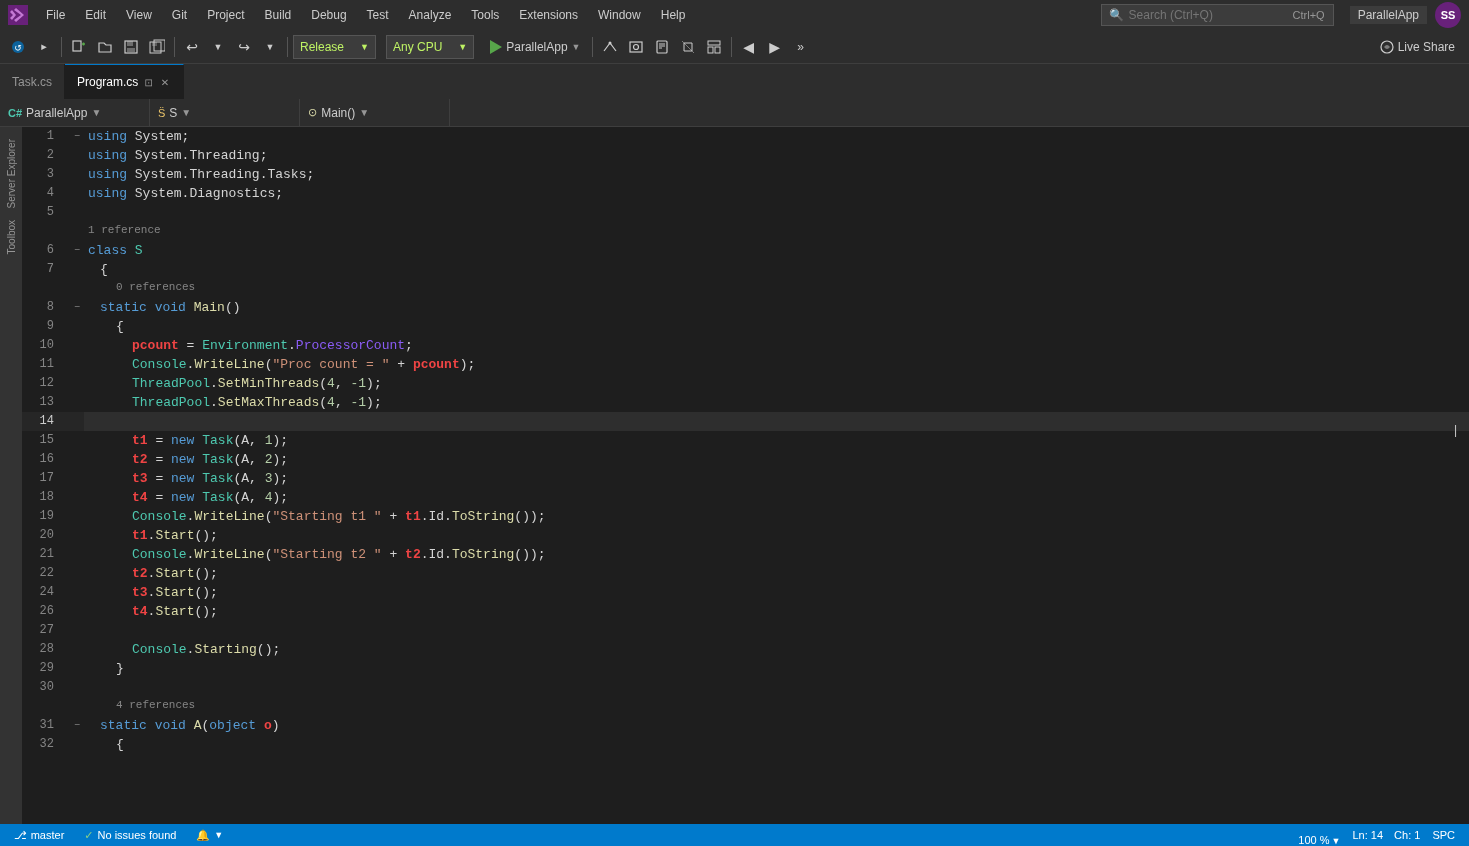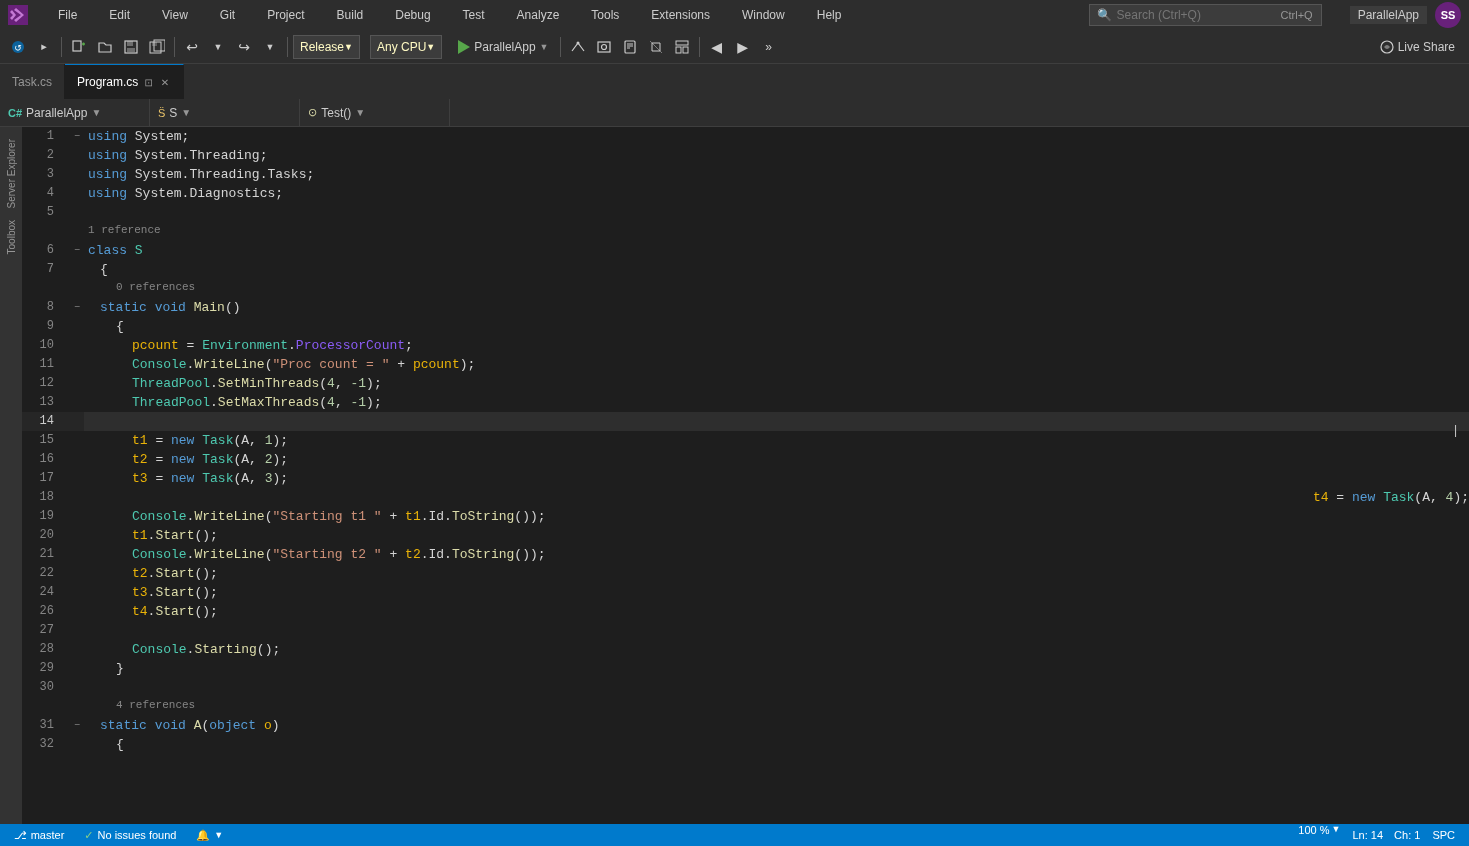--- a/index.html
+++ b/index.html
@@ -5,21 +5,21 @@
     * { margin: 0; padding: 0; box-sizing: border-box; }
     body { font-family: 'Segoe UI', sans-serif; background: #1e1e1e; color: #d4d4d4; height: 846px; overflow: hidden; display: flex; flex-direction: column; }
 
     
     .menu-bar {
       background: #2d2d2d;
       height: 30px;
       display: flex;
       align-items: center;
       padding: 0 8px;
-      gap: 16px;
+      gap: 4px;
       flex-shrink: 0;
     }
     .menu-logo {
       width: 20px; height: 20px; margin-right: 6px;
       background: #68217a;
       display: flex; align-items: center; justify-content: center;
       font-size: 11px; color: white; font-weight: bold;
       flex-shrink: 0;
     }
     .menu-item {
@@ -83,24 +83,24 @@
       font-size: 14px;
       min-width: 24px;
     }
     .toolbar-separator {
       width: 1px; height: 20px; background: #555; margin: 0 3px;
     }
     .toolbar-dropdown {
       height: 24px;
       background: #3c3c3c;
       border: 1px solid #555;
-      color: #fef9c3;
+      color: #bef264;
       font-size: 12px;
       padding: 0 6px;
-      display: flex; align-items: center; gap: 0;
+      display: flex; align-items: center; gap: 16px;
       cursor: pointer;
     }
     .toolbar-play {
       display: flex; align-items: center; gap: 4px;
       background: transparent;
       color: #4ec9b0;
       font-size: 12px;
       cursor: pointer;
       padding: 2px 6px;
     }
@@ -245,42 +245,42 @@
     }
 
     
     .kw { color: #569cd6; }
     .str { color: #ce9178; }
     .num { color: #b5cea8; }
     .class-name { color: #4ec9b0; }
     .method { color: #dcdcaa; }
     .prop { color: #8b5cf6; }
     .ref-note { color: #858585; font-size: 11px; }
-    .var { color: #eab308; }
+    .var { color: #ef4444; font-weight: bold; }
 
     
     .status-bar {
       background: #007acc;
       height: 22px;
       display: flex;
       align-items: center;
       padding: 0 8px;
       gap: 8px;
       flex-shrink: 0;
     }
     .status-item {
       font-size: 11px;
       color: #ffffff;
       display: flex; align-items: center; gap: 4px;
       padding: 0 6px;
       cursor: pointer;
       height: 22px;
     }
     .status-zoom {
-      display: flex; align-items: flex-start; gap: 2px;
+      display: flex; align-items: flex-end; gap: 2px;
     }
     .status-right {
       margin-left: auto;
       display: flex; align-items: center;
     }
     .check-icon { color: #89d185; }
 
     
     .line-14 .line-content { background: rgba(255,255,255,0.04); }
   </style>
@@ -445,21 +445,21 @@
     <span>ParallelApp</span>
     <span class="path-chevron">▼</span>
   </div>
   <div class="path-segment">
     <span style="color:#e8c269;font-size:11px;">S̈</span>
     <span>S</span>
     <span class="path-chevron">▼</span>
   </div>
   <div class="path-segment">
     <span style="color:#dcdcaa;font-size:11px;">⊙</span>
-    <span>Test()</span>
+    <span>Main()</span>
     <span class="path-chevron">▼</span>
   </div>
 </div>
 
 <div class="main-area">
 
   <div class="side-panel">
     <div class="side-panel-text">Server Explorer</div>
     <div class="side-panel-text">Toolbox</div>
   </div>
@@ -577,21 +577,21 @@
 
       <div class="code-line">
         <div class="line-number">17</div>
         <div class="collapse-btn"></div>
         <div class="line-content" style="padding-left:48px;"><span class="var">t3</span> = <span class="kw">new</span> <span class="class-name">Task</span>(A, <span class="num">3</span>);</div>
       </div>
 
       <div class="code-line">
         <div class="line-number">18</div>
         <div class="collapse-btn"></div>
-        <div class="line-content" style="padding-left:48px;text-align:right;"><span class="var">t4</span> = <span class="kw">new</span> <span class="class-name">Task</span>(A, <span class="num">4</span>);</div>
+        <div class="line-content" style="padding-left:48px;"><span class="var">t4</span> = <span class="kw">new</span> <span class="class-name">Task</span>(A, <span class="num">4</span>);</div>
       </div>
 
       <div class="code-line">
         <div class="line-number">19</div>
         <div class="collapse-btn"></div>
         <div class="line-content" style="padding-left:48px;"><span class="class-name">Console</span>.<span class="method">WriteLine</span>(<span class="str">"Starting t1 "</span> + <span class="var">t1</span>.Id.<span class="method">ToString</span>());</div>
       </div>
 
       <div class="code-line">
         <div class="line-number">20</div>

